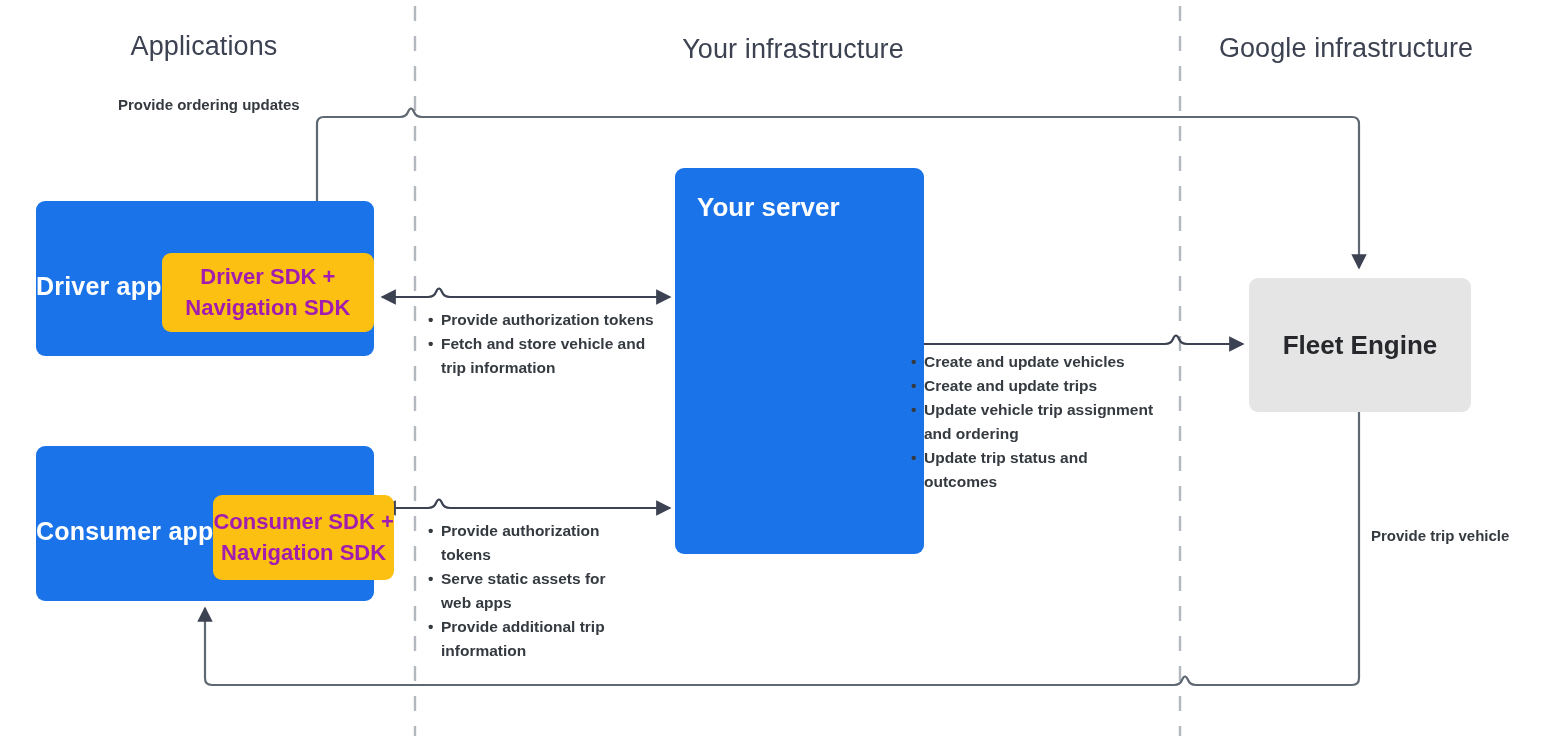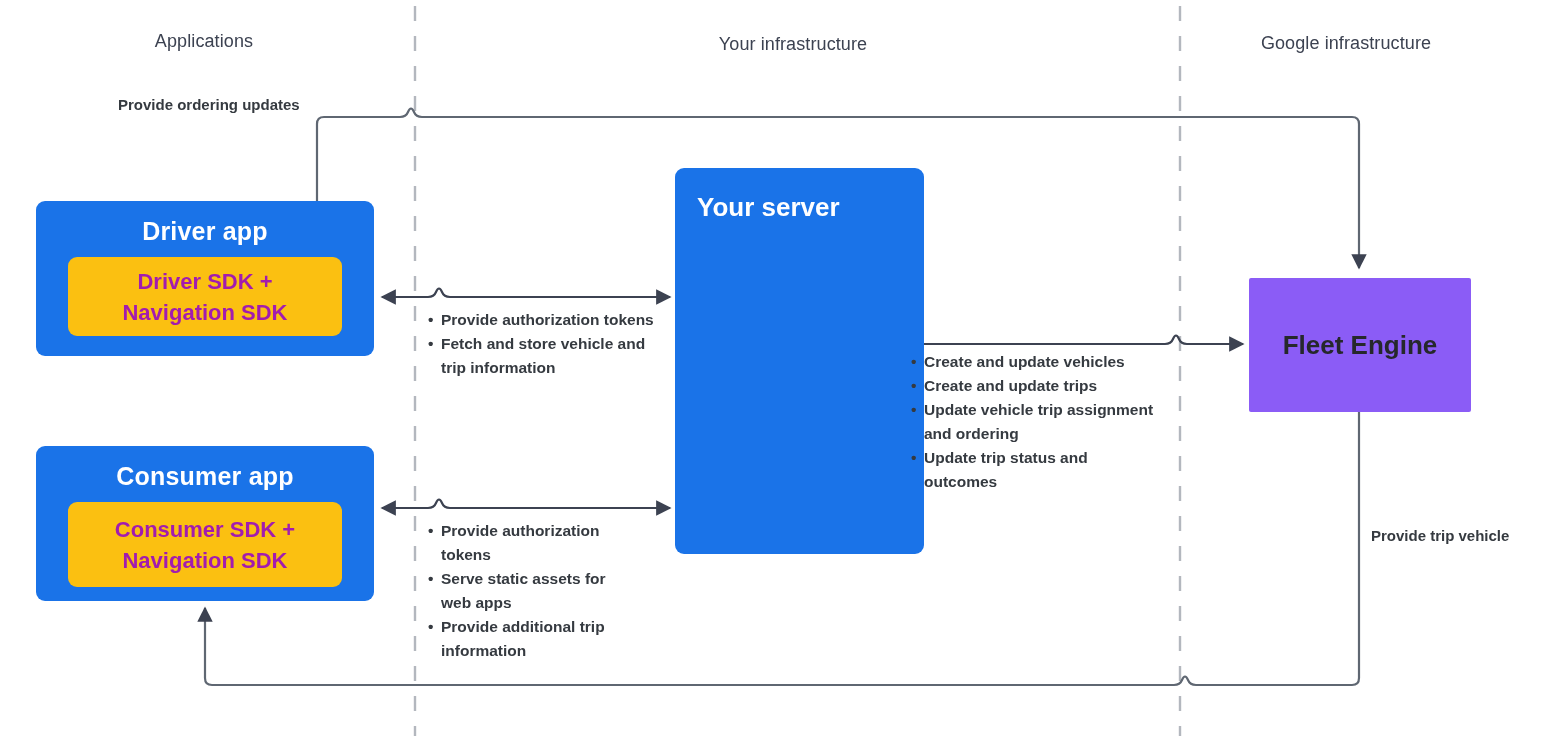--- a/index.html
+++ b/index.html
@@ -21,36 +21,36 @@
     position: absolute;
     left: 0;
     top: 0;
     width: 1559px;
     height: 742px;
     pointer-events: none;
   }
   
   .zone-title {
     position: absolute;
-    font-size: 18px;
+    font-size: 27px;
     font-weight: 400;
     color: #3c4251;
     letter-spacing: 0.1px;
     white-space: nowrap;
     text-align: left;
     transform: translateX(-50%);
   }
   
   .app-box {
     position: absolute;
     background: #1a73e8;
     border-radius: 9px;
     box-sizing: border-box;
     display: flex;
-    flex-direction: column;
+    flex-direction: row;
     align-items: center;
   }
   .app-title {
     color: #ffffff;
     font-size: 25px;
     font-weight: bold;
     letter-spacing: 0.2px;
     white-space: nowrap;
   }
   .sdk-box {
@@ -82,22 +82,22 @@
     font-size: 26px;
     font-weight: bold;
     position: absolute;
     left: 22px;
     top: 24px;
     white-space: nowrap;
   }
   
   .engine-box {
     position: absolute;
-    background: #8b5cf6;
-    border-radius: 2px;
+    background: #e5e5e5;
+    border-radius: 9px;
     display: flex;
     align-items: center;
     justify-content: center;
     box-sizing: border-box;
     text-align: right;
   }
   .engine-title {
     color: #26282b;
     font-size: 26px;
     font-weight: bold;

